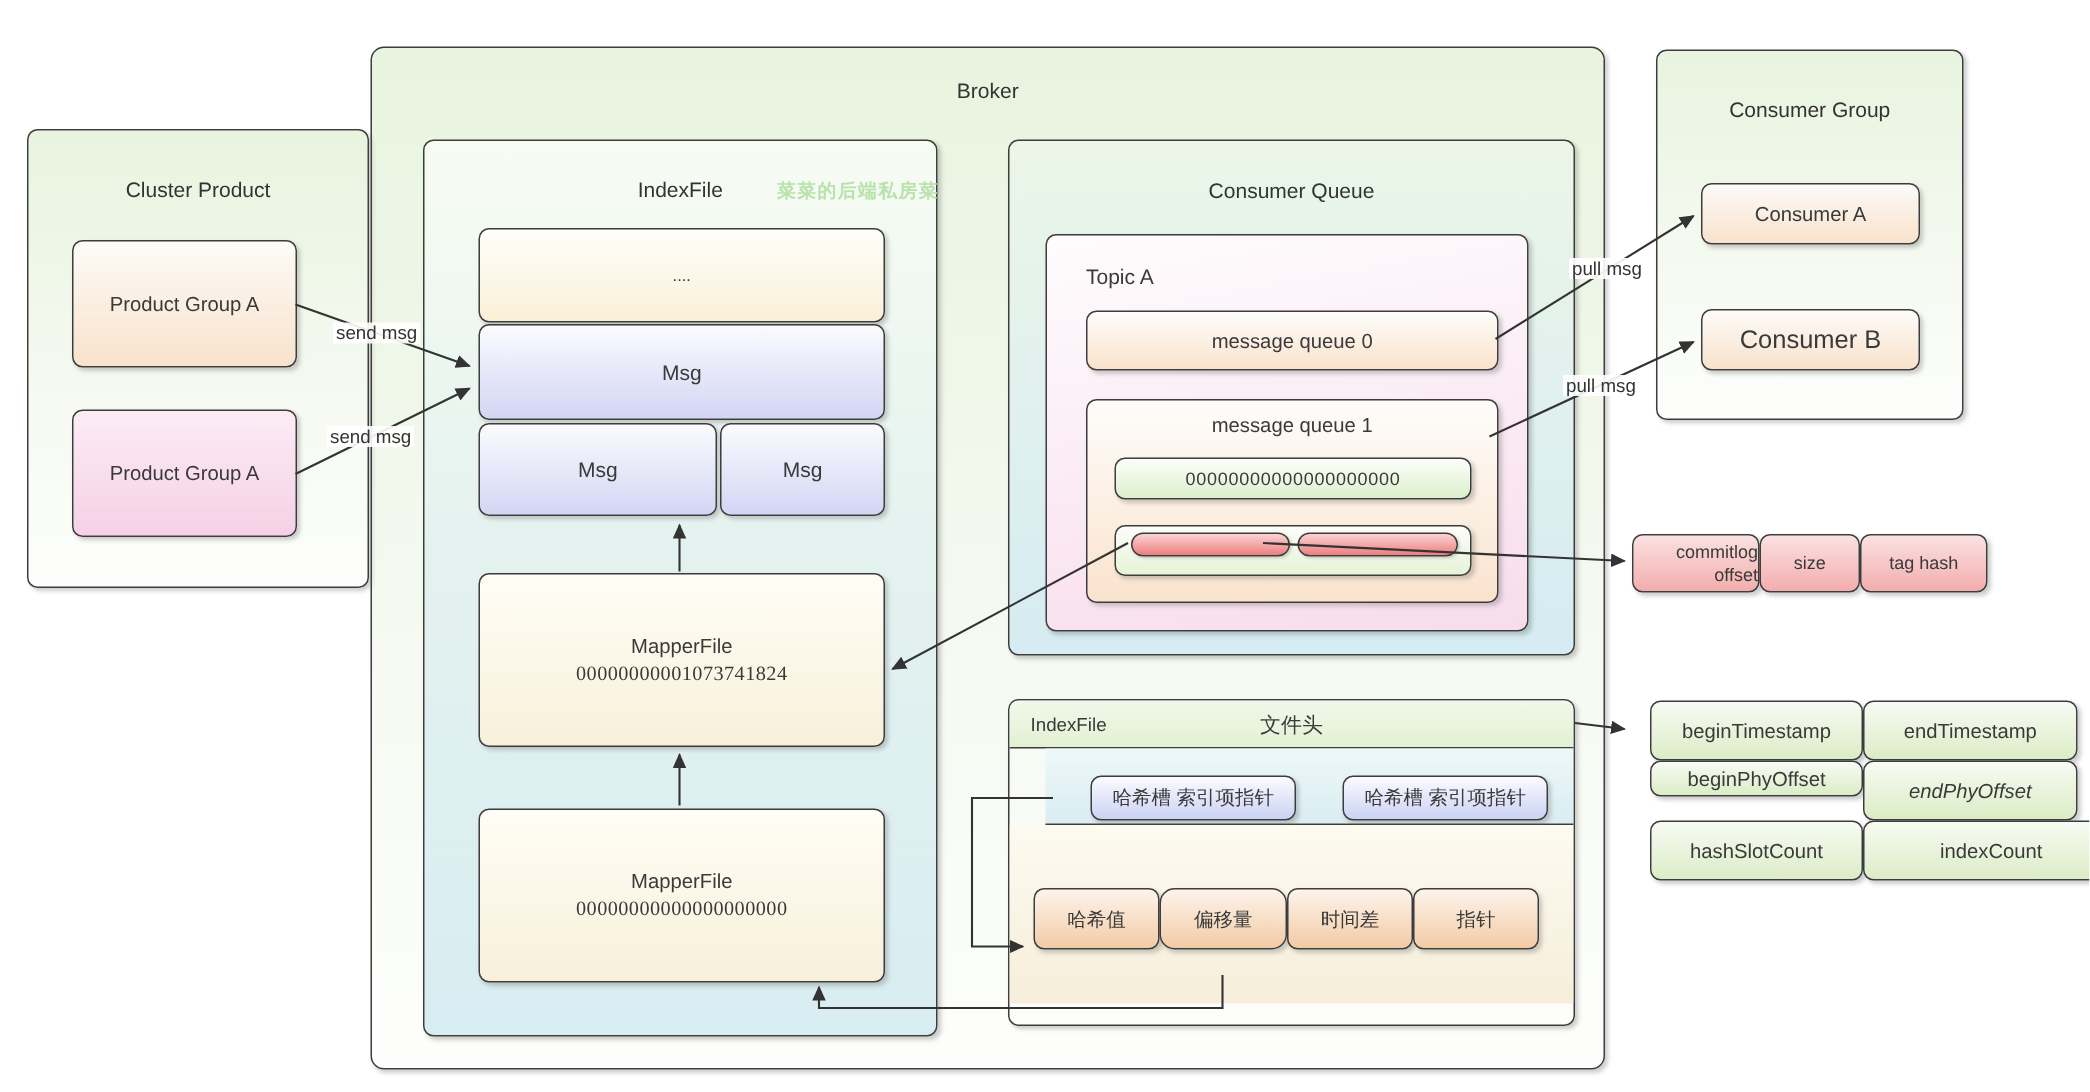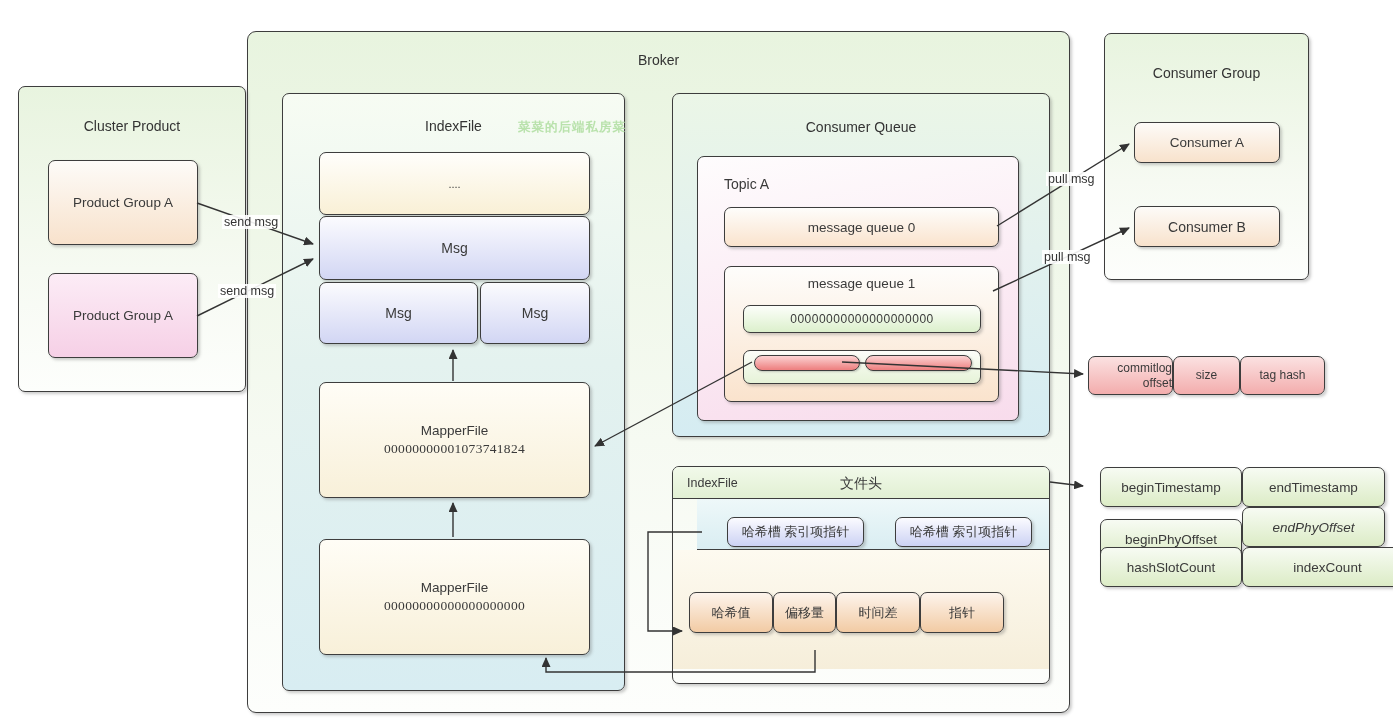--- a/index.html
+++ b/index.html
@@ -99,40 +99,40 @@
       <div style="position:absolute;left:14px;top:9px;font-size:12.5px;">IndexFile</div>
       <div style="position:absolute;left:0;right:0;top:8px;text-align:center;font-size:14px;">文件头</div>
     </div>
     <div class="idx-mid" style="height:51px;margin-left:24px;">
       <div class="box slot flexc" style="left:30px;top:18px;width:137px;height:30px;">哈希槽 索引项指针</div>
       <div class="box slot flexc" style="left:198px;top:18px;width:137px;height:30px;">哈希槽 索引项指针</div>
     </div>
     <div class="idx-bot" style="height:119px;">
       <div style="position:absolute;left:16px;top:42px;display:flex;">
         <div class="box entry flexc" style="position:relative;width:84px;height:41px;">哈希值</div>
-        <div class="box entry flexc" style="position:relative;width:63px;height:41px;">偏移量</div>
+        <div class="box entry flexc" style="position:relative;width:85px;height:41px;border-radius:10px;">偏移量</div>
         <div class="box entry flexc" style="position:relative;width:84px;height:41px;">时间差</div>
         <div class="box entry flexc" style="position:relative;width:84px;height:41px;">指针</div>
       </div>
     </div>
   </div>
 
   <div class="box green-panel" style="left:1104px;top:33px;width:205px;height:247px;">
     <div class="title" style="top:31px;">Consumer Group</div>
     <div class="box peach flexc" style="left:29px;top:88px;width:146px;height:41px;font-size:13.5px;">Consumer A</div>
-    <div class="box peach flexc" style="left:29px;top:172px;width:146px;height:41px;font-size:14px;">Consumer B</div>
+    <div class="box peach flexc" style="left:29px;top:172px;width:146px;height:41px;font-size:17px;">Consumer B</div>
   </div>
 
   <div class="box redcell flexc" style="left:1088px;top:356px;width:85px;height:39px;">commitlog offset</div>
   <div class="box redcell flexc" style="left:1173px;top:356px;width:67px;height:39px;">size</div>
   <div class="box redcell flexc" style="left:1240px;top:356px;width:85px;height:39px;">tag hash</div>
 
   <div class="box greencell flexc" style="left:1088px;top:467px;width:142px;height:40px;">beginTimestamp</div>
   <div class="box greencell flexc" style="left:1230px;top:467px;width:143px;height:40px;">endTimestamp</div>
-  <div class="box greencell flexc" style="left:1088px;top:519px;width:142px;height:40px;">beginPhyOffset</div>
+  <div class="box greencell flexc" style="left:1088px;top:507px;width:142px;height:24px;">beginPhyOffset</div>
   <div class="box greencell flexc" style="left:1230px;top:507px;width:143px;height:40px;font-style:italic;">endPhyOffset</div>
   <div class="box greencell flexc" style="left:1088px;top:547px;width:142px;height:40px;">hashSlotCount</div>
   <div class="box greencell flexc" style="left:1230px;top:547px;width:171px;height:40px;">indexCount</div>
 
   <svg class="overlay" width="1393" height="728" viewBox="0 0 1393 728">
     <defs>
       <marker id="ah" markerWidth="11" markerHeight="9" refX="9" refY="4.5" orient="auto" markerUnits="userSpaceOnUse">
         <path d="M0,0 L10,4.5 L0,9 z" fill="#333333"></path>
       </marker>
     </defs>

